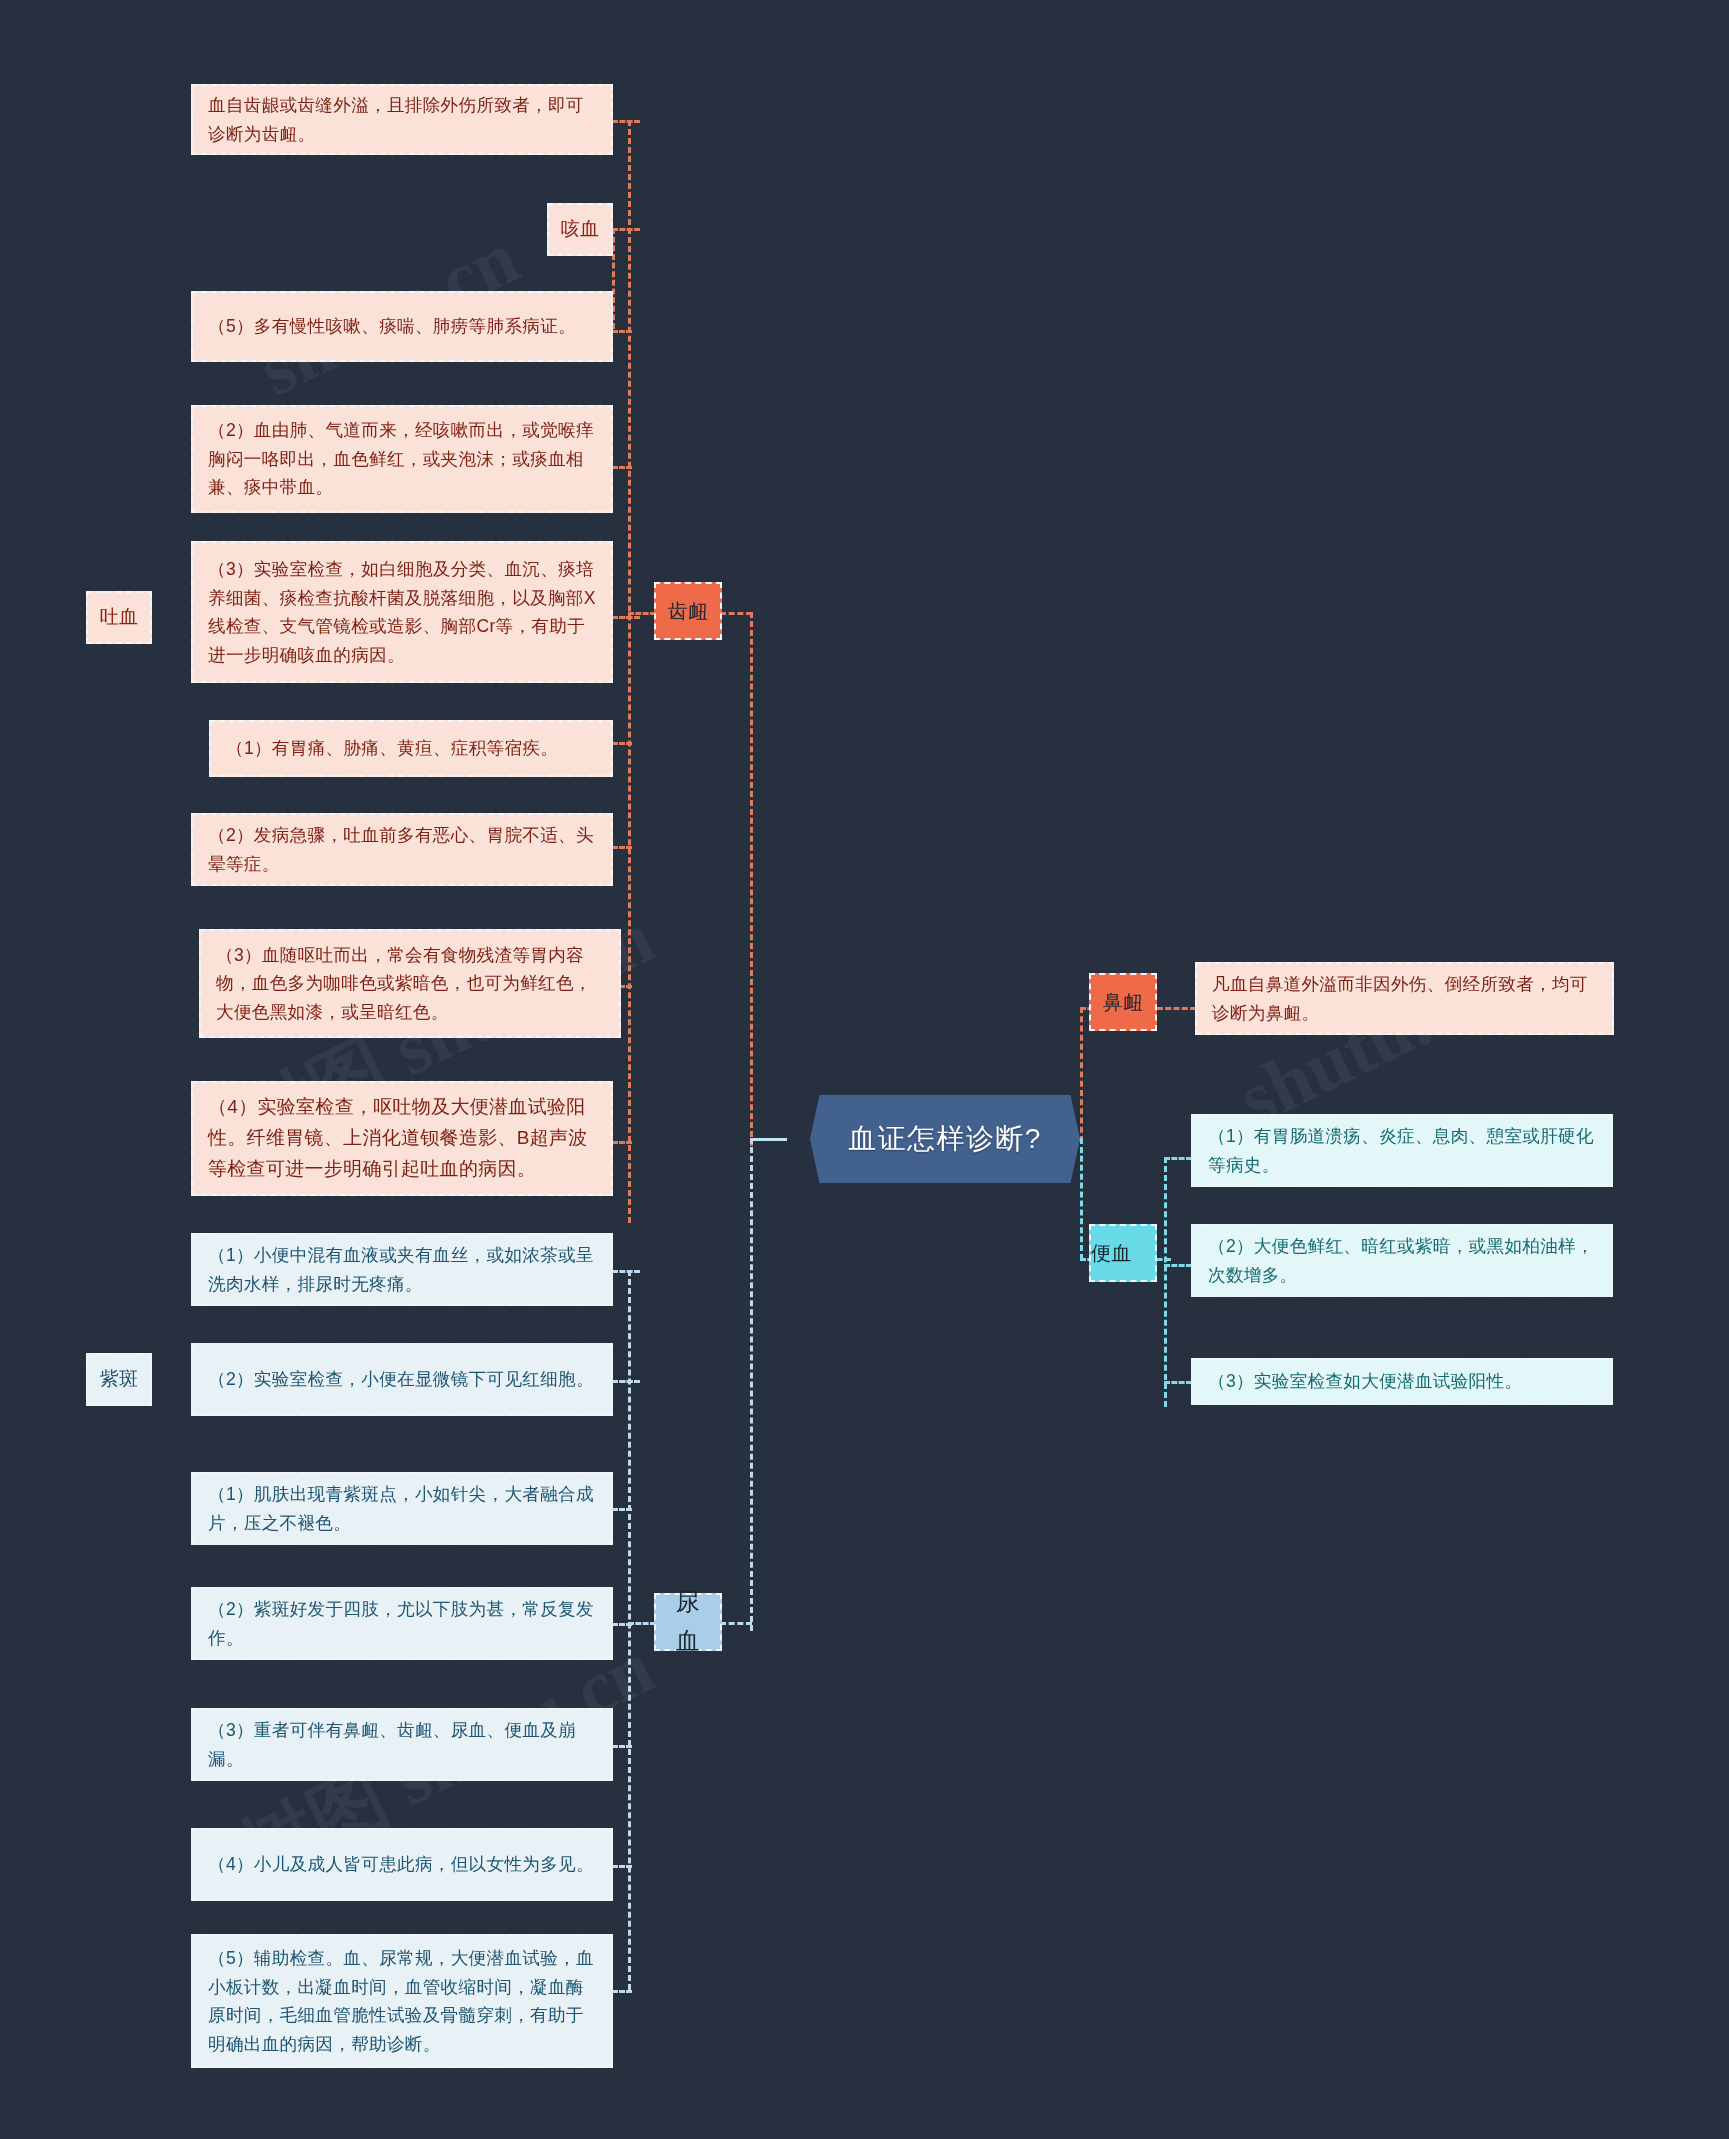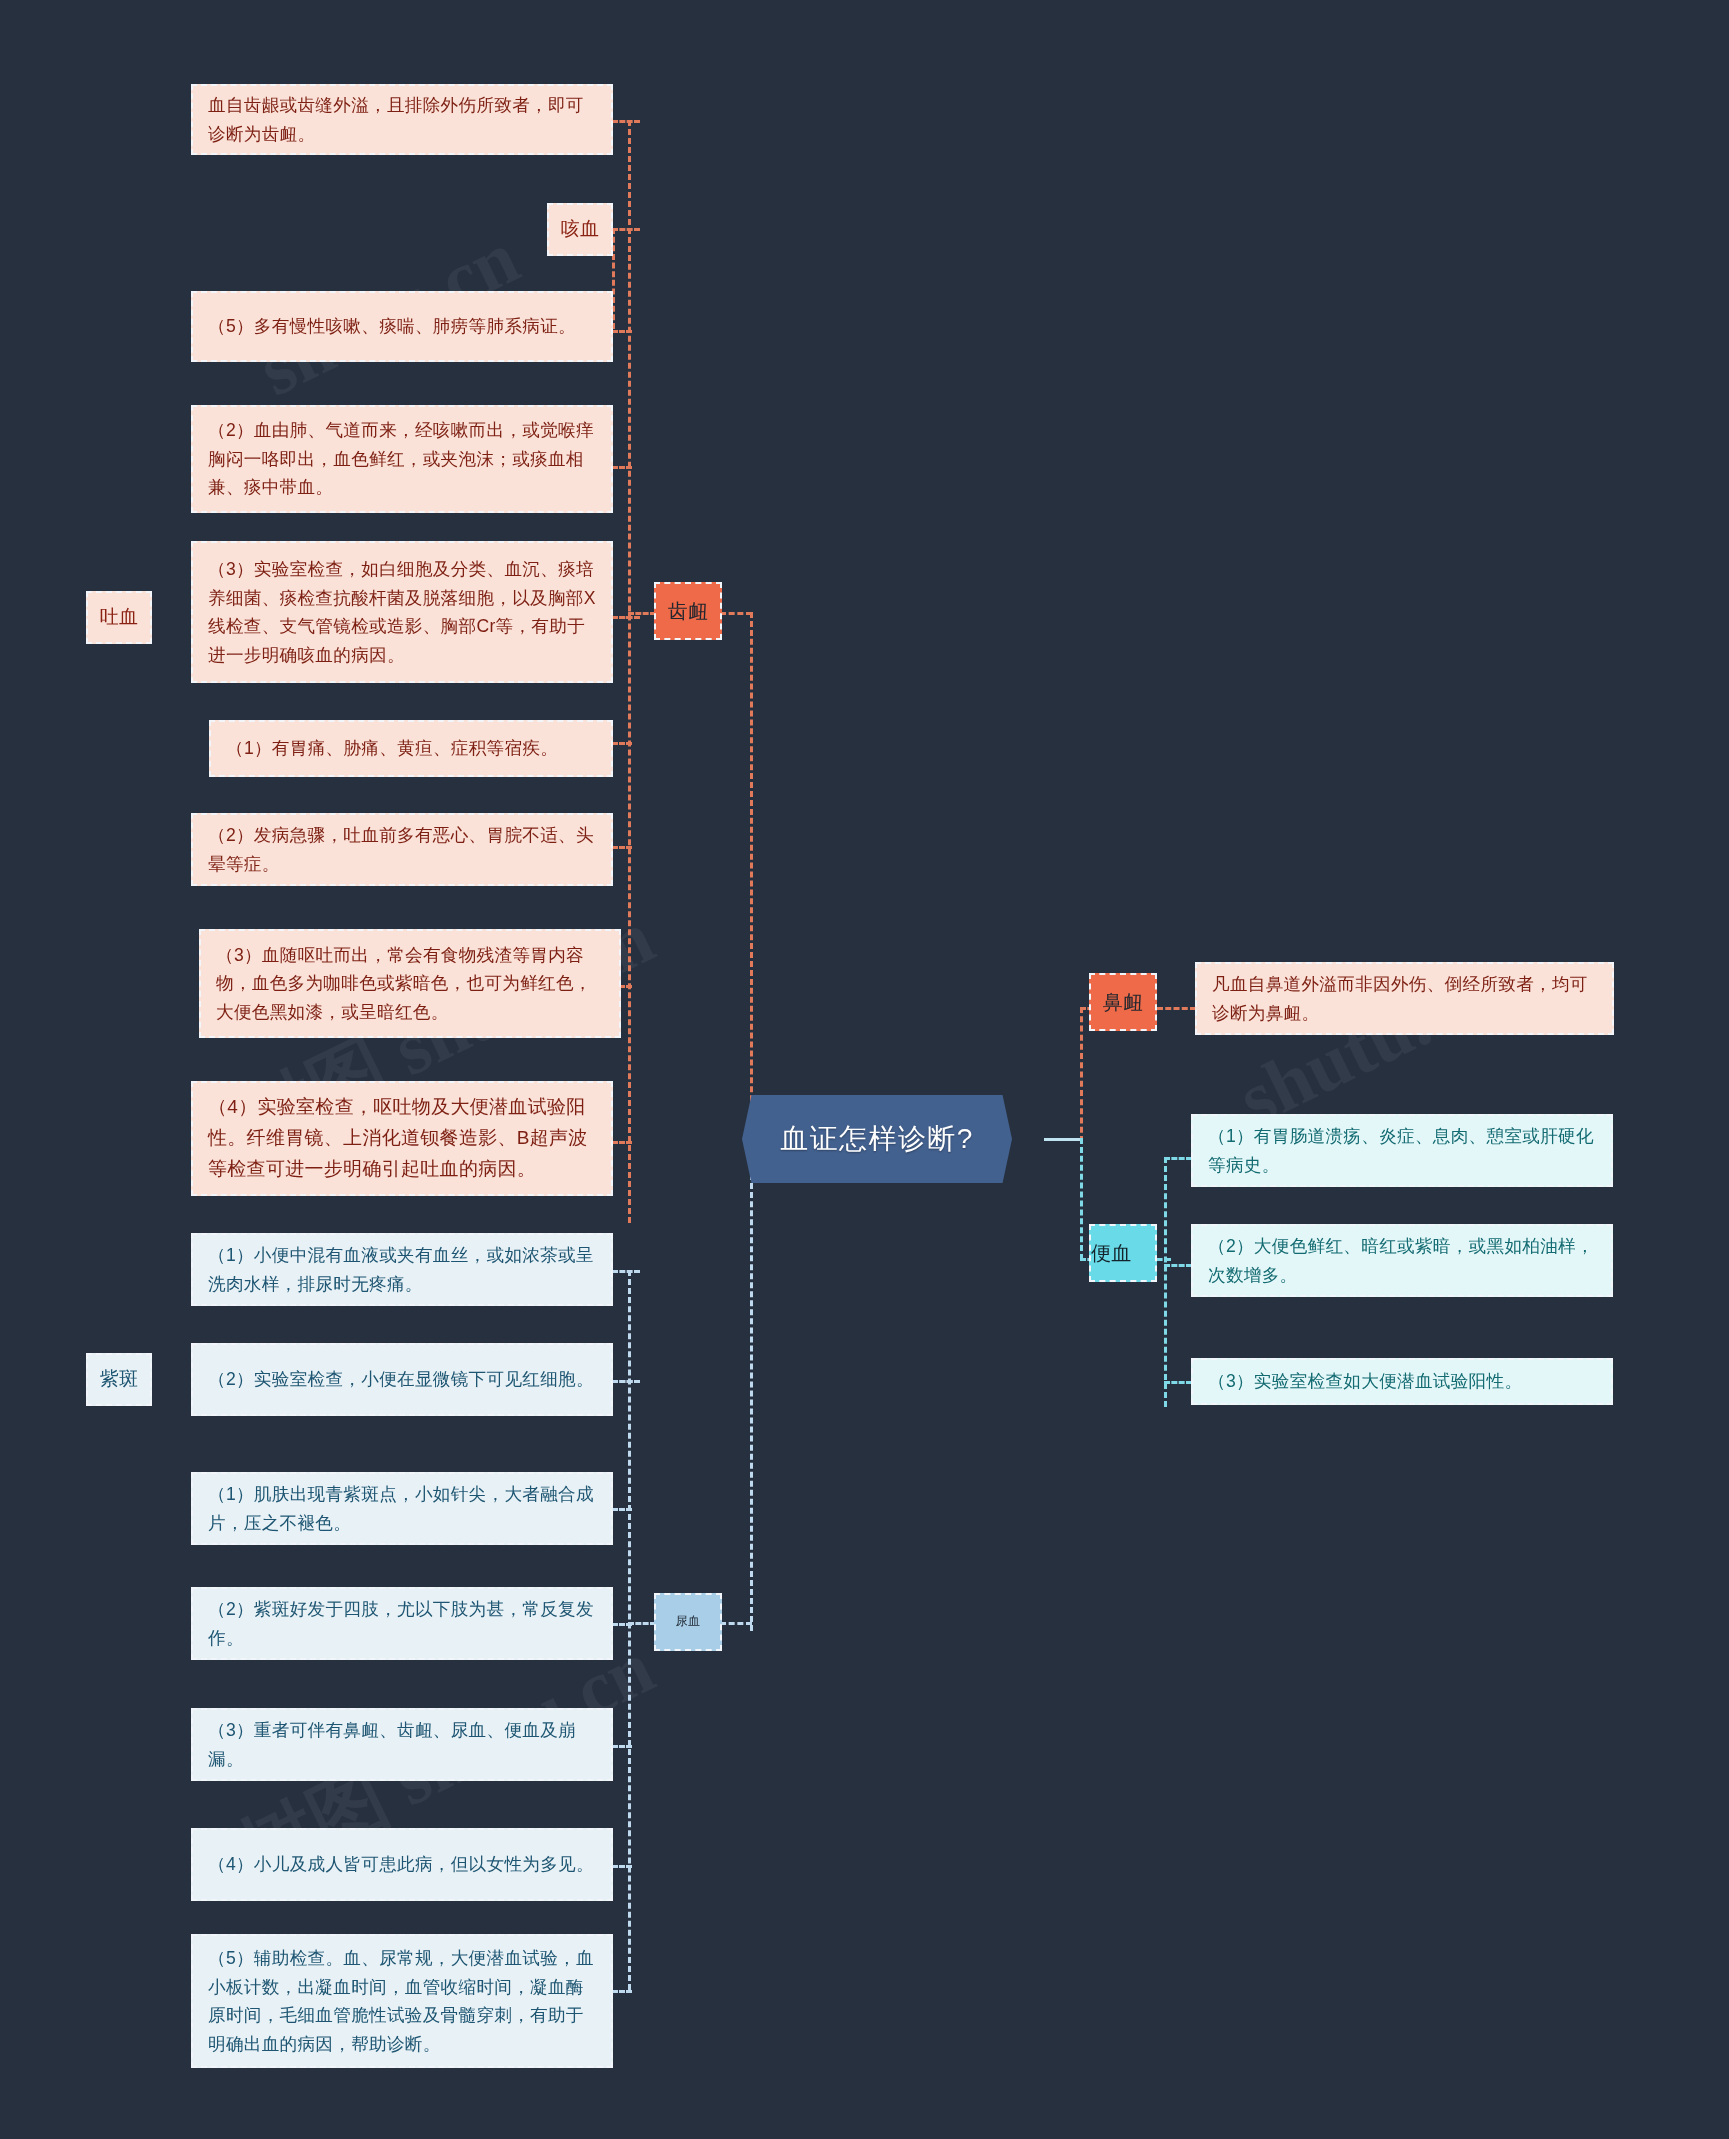--- a/index.html
+++ b/index.html
@@ -118,21 +118,21 @@
   <div class="hline cyan" style="left:1080px;top:1258px;width:28px;"></div>
 
   <div class="hline" style="left:1157px;top:1007px;width:39px;"></div>
 
   <div class="vline cyan" style="left:1164px;top:1157px;height:250px;"></div>
   <div class="hline cyan" style="left:1157px;top:1258px;width:13.5px;"></div>
   <div class="hline cyan" style="left:1164px;top:1157px;width:28px;"></div>
   <div class="hline cyan" style="left:1164px;top:1264px;width:28px;"></div>
   <div class="hline cyan" style="left:1164px;top:1381px;width:28px;"></div>
 
-  <div class="root" style="left:742px;top:1095px;width:270px;height:88px;">
+  <div class="root" style="left:810px;top:1095px;width:270px;height:88px;">
     <span>血证怎样诊断?</span>
   </div>
 
   <div class="node warm-key" style="left:654px;top:582px;width:68px;height:58px;justify-content:center;font-size:20px;padding:0;">
     <span style="text-align:center;">齿衄</span>
   </div>
 
   <div class="node warm-leaf" style="left:191px;top:84px;width:422px;height:71px;font-size:17.6px;">
     <span>血自齿龈或齿缝外溢，且排除外伤所致者，即可诊断为齿衄。</span>
   </div>
@@ -161,21 +161,21 @@
   <div class="node warm-leaf" style="left:191px;top:813px;width:422px;height:73px;font-size:17.6px;">
     <span>（2）发病急骤，吐血前多有恶心、胃脘不适、头晕等症。</span>
   </div>
   <div class="node warm-leaf" style="left:199px;top:929px;width:422px;height:109px;font-size:17.6px;">
     <span>（3）血随呕吐而出，常会有食物残渣等胃内容物，血色多为咖啡色或紫暗色，也可为鲜红色，大便色黑如漆，或呈暗红色。</span>
   </div>
   <div class="node warm-leaf" style="left:191px;top:1081px;width:422px;height:115px;font-size:19px;">
     <span>（4）实验室检查，呕吐物及大便潜血试验阳性。纤维胃镜、上消化道钡餐造影、B超声波等检查可进一步明确引起吐血的病因。</span>
   </div>
 
-  <div class="node cool-key" style="left:654px;top:1593px;width:68px;height:58px;justify-content:center;font-size:12px;padding:16px;">
+  <div class="node cool-key" style="left:654px;top:1593px;width:68px;height:58px;justify-content:center;font-size:24px;padding:16px;">
     <span style="text-align:center;">尿血</span>
   </div>
 
   <div class="node cool-leaf" style="left:191px;top:1233px;width:422px;height:73px;font-size:17.6px;">
     <span>（1）小便中混有血液或夹有血丝，或如浓茶或呈洗肉水样，排尿时无疼痛。</span>
   </div>
   <div class="node cool-leaf" style="left:191px;top:1343px;width:422px;height:73px;font-size:17.6px;">
     <span>（2）实验室检查，小便在显微镜下可见红细胞。</span>
   </div>
 

